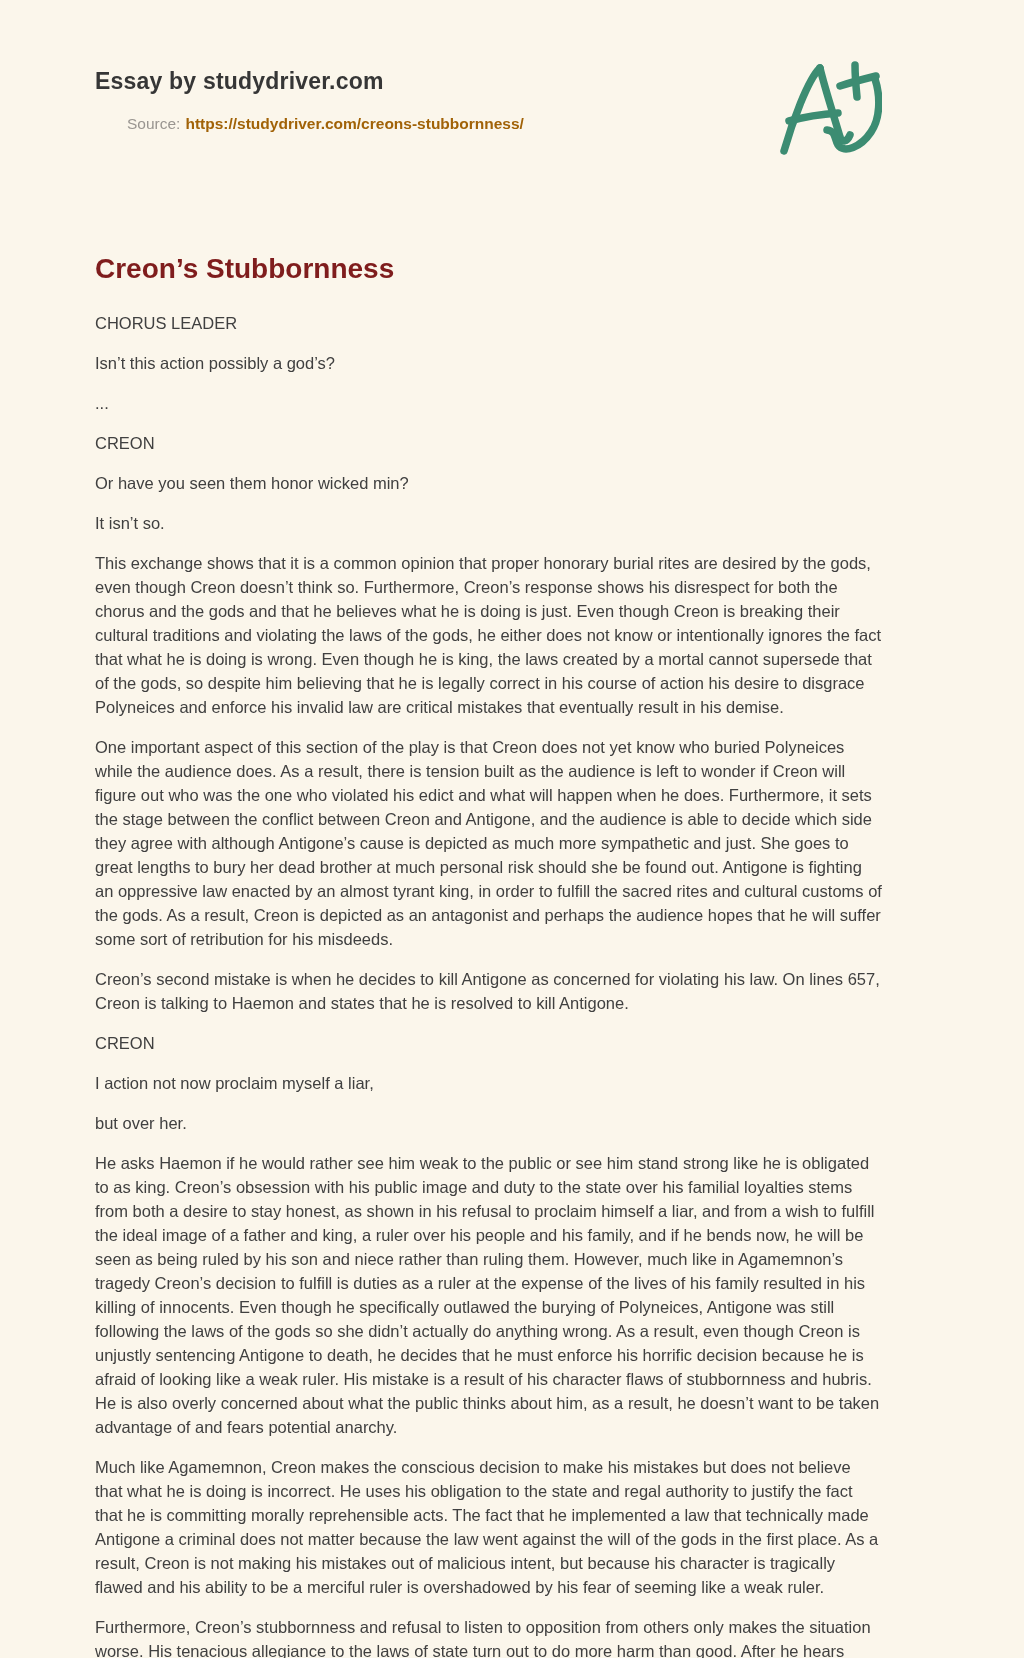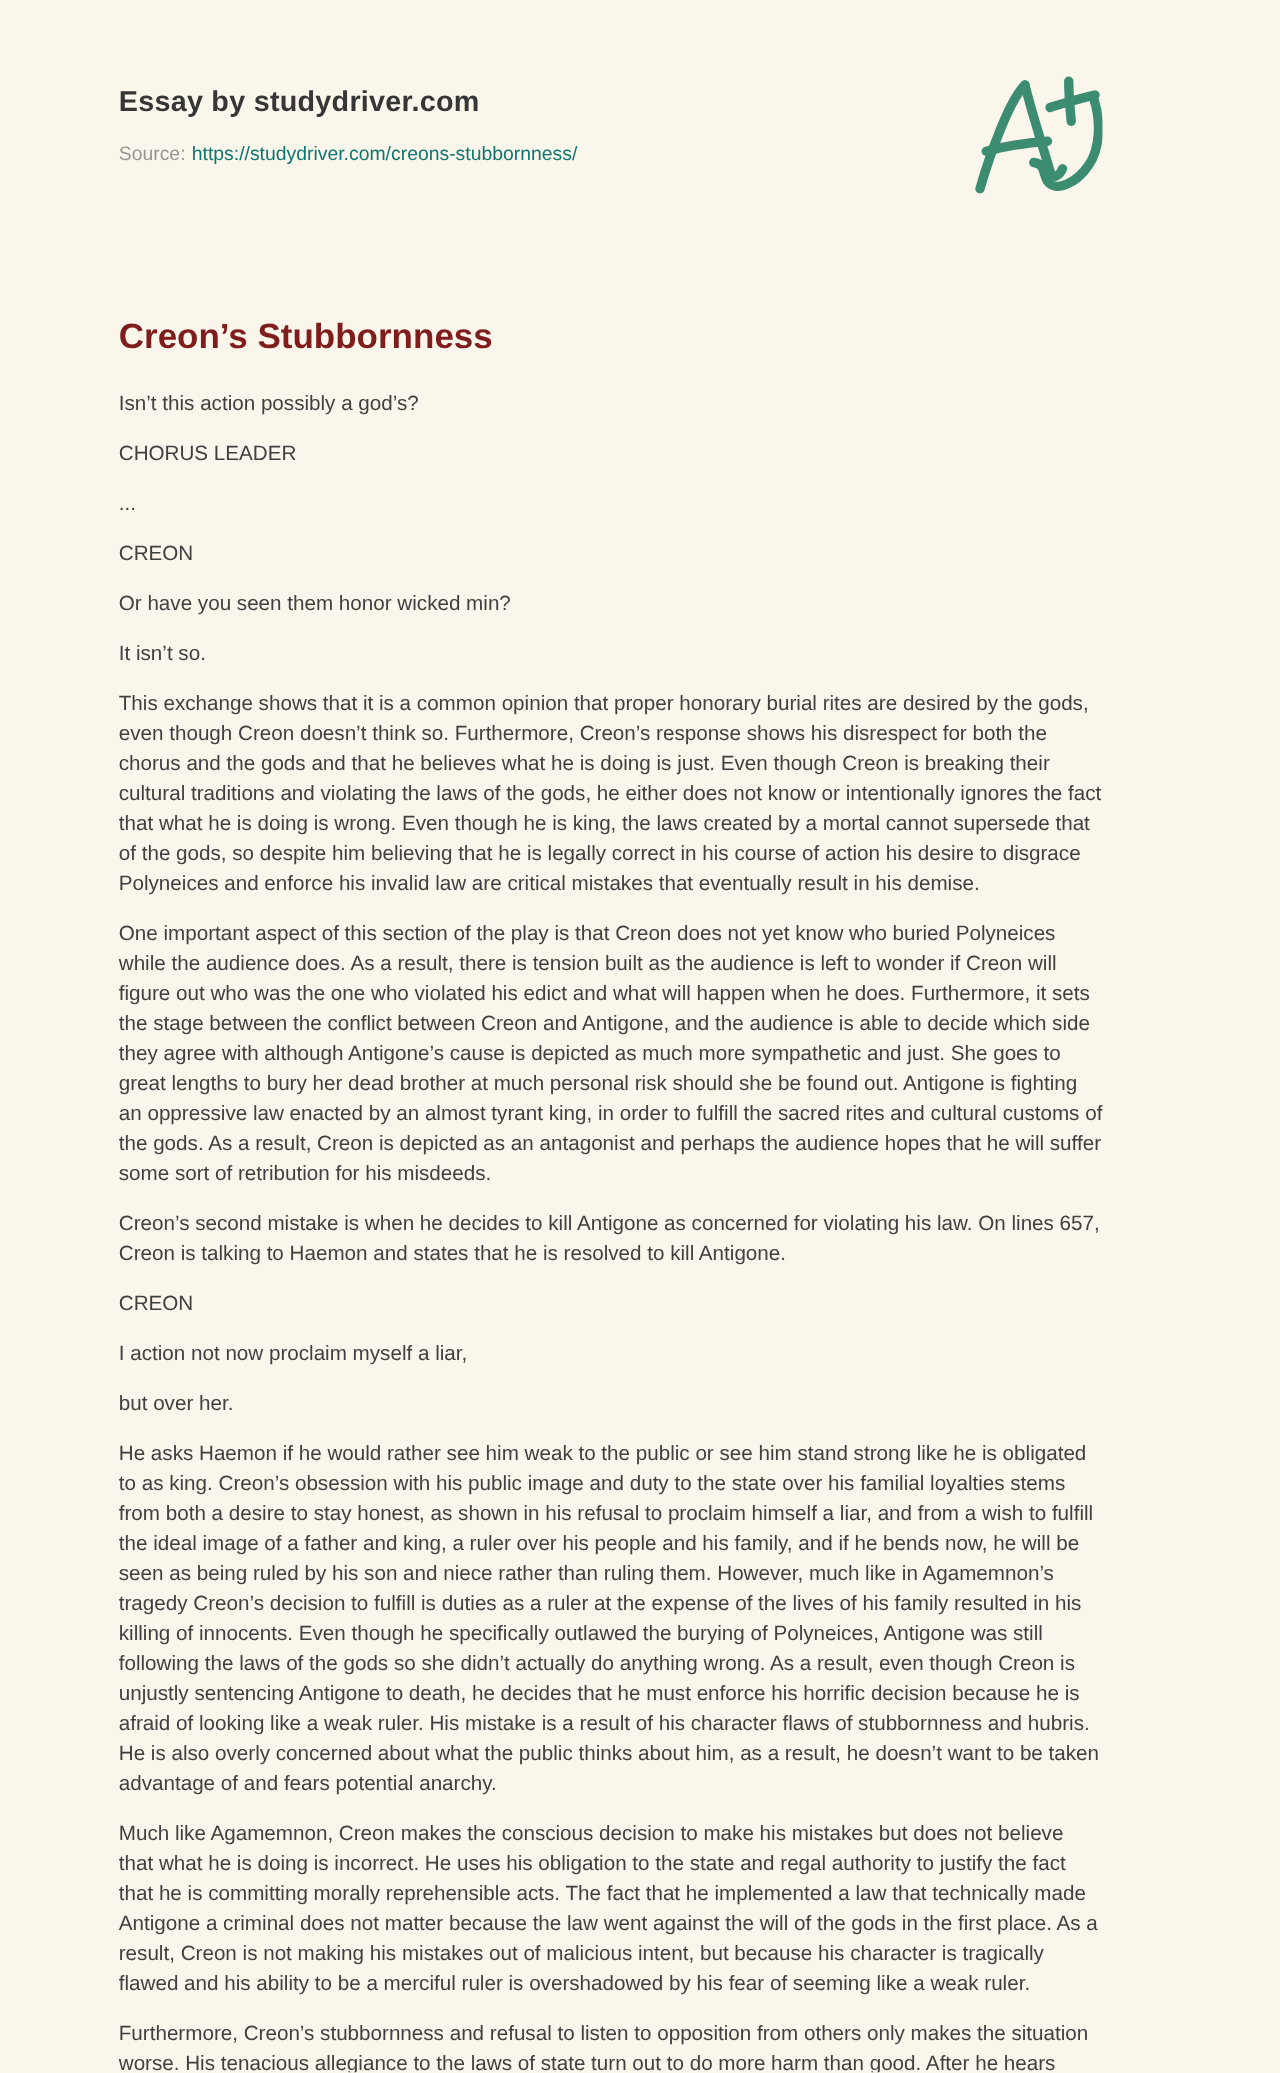--- a/index.html
+++ b/index.html
@@ -24,24 +24,25 @@
     font-weight: bold;
     color: #363636;
     letter-spacing: 0.2px;
   }
   .source-line {
     margin: 0;
     font-size: 15.5px;
     line-height: 20px;
     color: #999590;
   }
-  .source-line .src-label { margin-right: 5px; }
+  .source-line .src-label { margin-right: 5px; margin-left: 32px; }
   .source-line a {
-    color: #0f766e;
+    color: #a16207;
     text-decoration: none;
+    font-weight: bold;
   }
   .logo {
     position: absolute;
     top: 60px;
     right: 94px;
     width: 102px;
     height: 100px;
   }
   .essay-title {
     margin: 118px 0 25px 0;
@@ -77,22 +78,22 @@
           <path d="M75,4 C75,14 76,26 77,36"></path>
           <path d="M95,18 C101,36 100,58 91,71 C81,86 64,93 58,84 C54,77 56,70 47,69"></path>
         </g>
       </svg>
     </div>
   </header>
 
   <main class="essay">
     <h2 class="essay-title">Creon’s Stubbornness</h2>
 
+    <p>CHORUS LEADER</p>
     <p>Isn’t this action possibly a god’s?</p>
-    <p>CHORUS LEADER</p>
     <p>...</p>
     <p>CREON</p>
     <p>Or have you seen them honor wicked min?</p>
     <p>It isn’t so.</p>
     <p>This exchange shows that it is a common opinion that proper honorary burial rites are desired by the gods, even though Creon doesn’t think so. Furthermore, Creon’s response shows his disrespect for both the chorus and the gods and that he believes what he is doing is just. Even though Creon is breaking their cultural traditions and violating the laws of the gods, he either does not know or intentionally ignores the fact that what he is doing is wrong. Even though he is king, the laws created by a mortal cannot supersede that of the gods, so despite him believing that he is legally correct in his course of action his desire to disgrace Polyneices and enforce his invalid law are critical mistakes that eventually result in his demise.</p>
     <p>One important aspect of this section of the play is that Creon does not yet know who buried Polyneices while the audience does. As a result, there is tension built as the audience is left to wonder if Creon will figure out who was the one who violated his edict and what will happen when he does. Furthermore, it sets the stage between the conflict between Creon and Antigone, and the audience is able to decide which side they agree with although Antigone’s cause is depicted as much more sympathetic and just. She goes to great lengths to bury her dead brother at much personal risk should she be found out. Antigone is fighting an oppressive law enacted by an almost tyrant king, in order to fulfill the sacred rites and cultural customs of the gods. As a result, Creon is depicted as an antagonist and perhaps the audience hopes that he will suffer some sort of retribution for his misdeeds.</p>
     <p>Creon’s second mistake is when he decides to kill Antigone as concerned for violating his law. On lines 657, Creon is talking to Haemon and states that he is resolved to kill Antigone.</p>
     <p>CREON</p>
     <p>I action not now proclaim myself a liar,</p>
     <p>but over her.</p>

